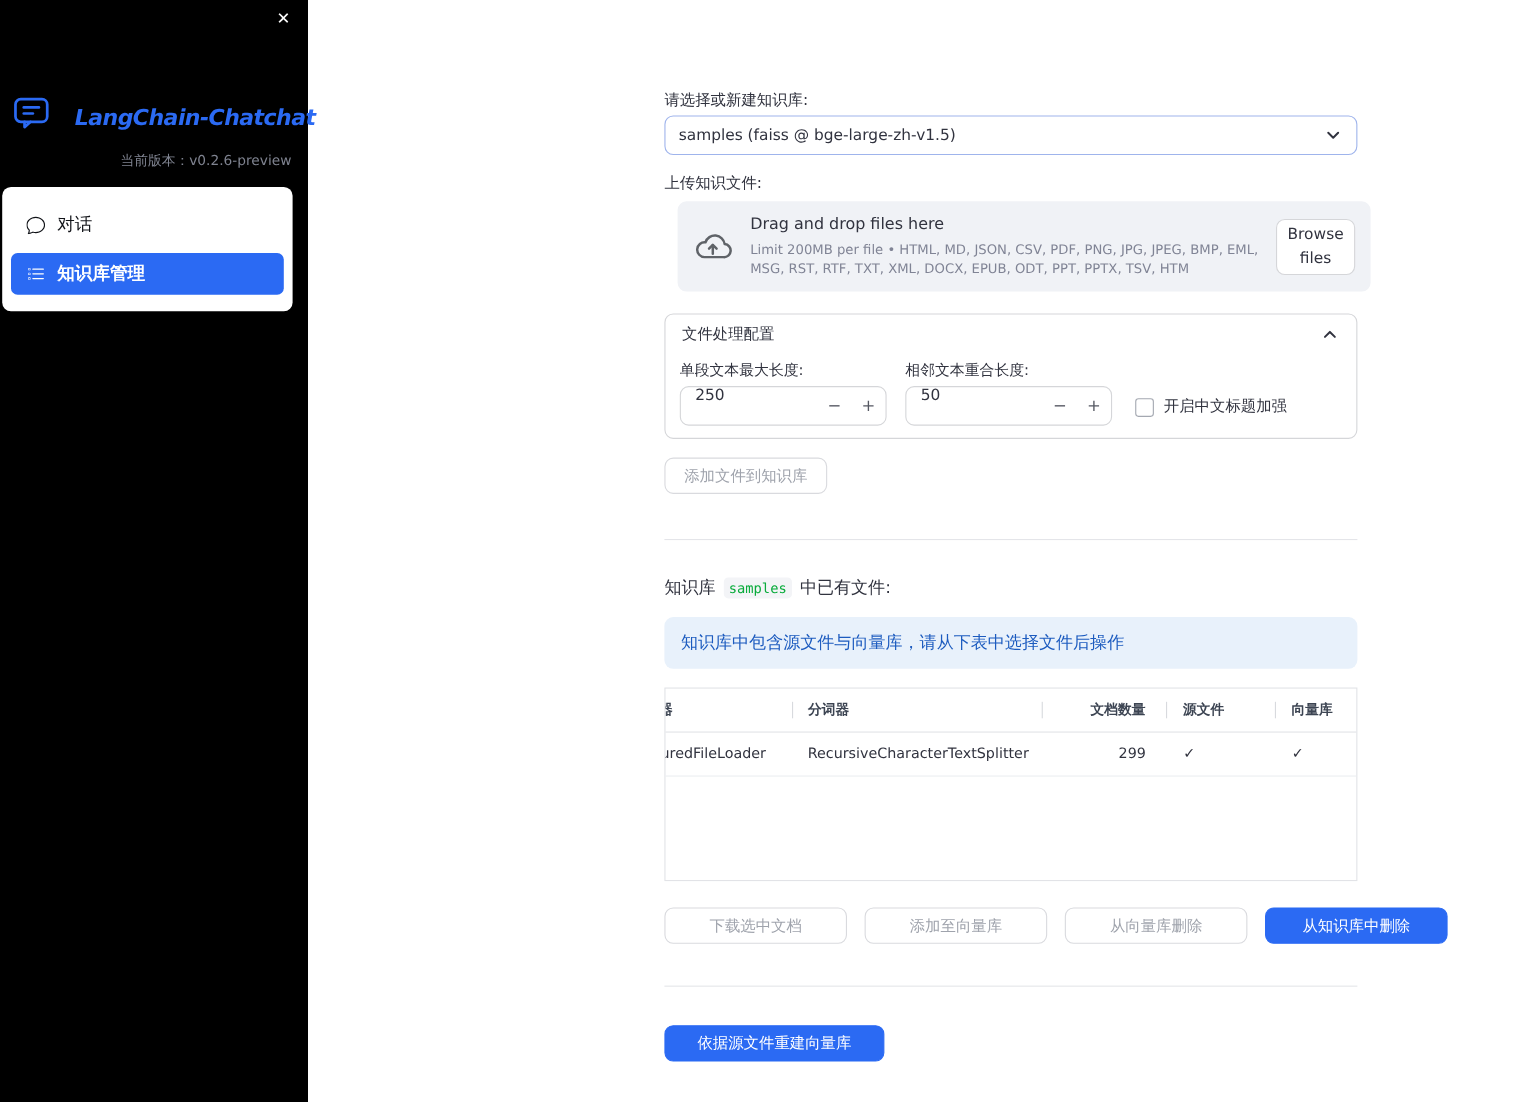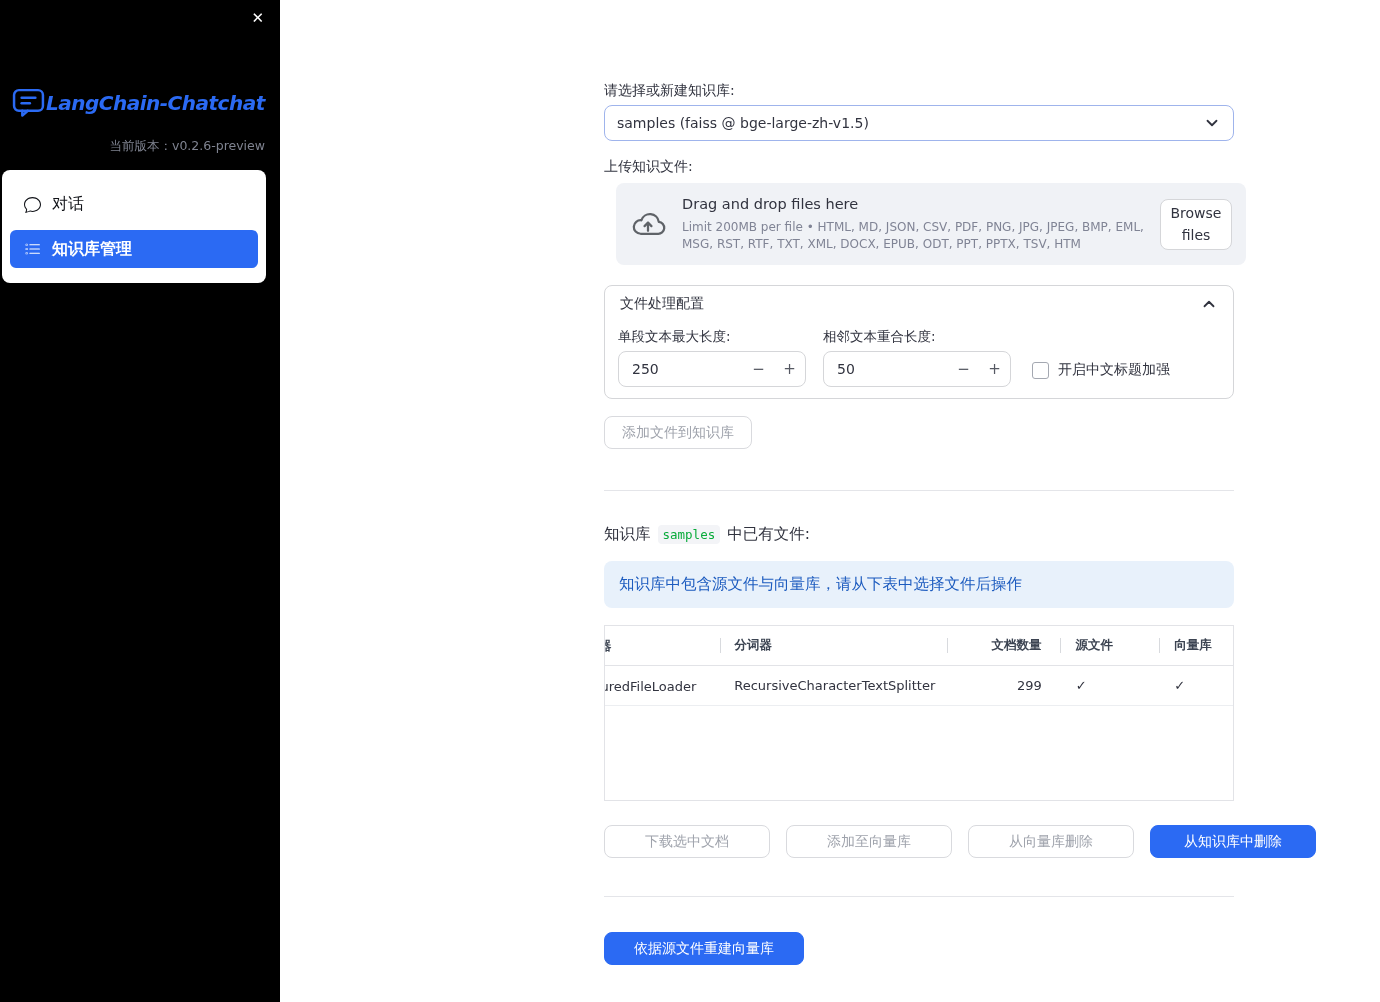--- a/index.html
+++ b/index.html
@@ -10,21 +10,21 @@
   *{box-sizing:border-box;}
   html,body{margin:0;padding:0;}
   body{
     width:1380px;height:1002px;position:relative;overflow:hidden;
     background:#fff;font-family:"DejaVu Sans","Liberation Sans",sans-serif;
     color:var(--text);
   }
   
   .sidebar{position:absolute;left:0;top:0;width:280px;height:1002px;background:var(--sidebar_bg);}
   .close-btn{position:absolute;top:6px;right:12px;background:none;border:none;color:#fff;font-size:15px;line-height:1;cursor:pointer;padding:4px;}
-  .logo{position:absolute;top:86px;left:12px;display:flex;align-items:center;gap:1px;}
+  .logo{position:absolute;top:86px;left:12px;display:flex;align-items:flex-end;gap:23px;}
   .logo-icon{width:33px;height:33px;flex:0 0 auto;}
   .logo-text{color:var(--accent);font-size:20px;font-weight:bold;font-style:italic;white-space:nowrap;letter-spacing:-0.5px;}
   .version{position:absolute;top:138px;right:15px;font-size:12.5px;color:#7f8390;white-space:nowrap;}
   .menu-card{position:absolute;top:170px;left:2px;width:264px;background:#fff;border-radius:8px;padding:15px 8px;}
   .menu-item{display:flex;align-items:center;gap:11px;height:38px;padding:0 14px;border-radius:6px;font-size:16px;color:#111318;cursor:pointer;}
   .menu-item + .menu-item{margin-top:7px;}
   .menu-item.active{background:var(--accent);color:#fff;font-weight:600;}
   .menu-item .mi{width:17px;height:17px;flex:0 0 auto;}
   
   .main{position:absolute;left:604px;top:0;width:630px;height:1002px;}
@@ -34,21 +34,21 @@
   .uploadbox{position:absolute;top:183px;left:12px;width:630px;height:82px;background:var(--upload_bg);border-radius:8px;display:flex;align-items:center;gap:16px;padding:0 14px;}
   .upload-icon{flex:0 0 auto;width:36px;height:36px;}
   .upload-texts{flex:1;min-width:0;}
   .upload-title{font-size:14.5px;color:var(--text);margin-bottom:7px;}
   .upload-limit{font-size:12px;color:var(--muted);line-height:1.35;max-width:478px;}
   .browse-btn{flex:0 0 auto;width:72px;min-height:51px;background:#fff;border:1px solid var(--border);border-radius:8px;font-size:14px;color:var(--text);cursor:pointer;font-family:inherit;line-height:1.6;}
   .expander{position:absolute;top:285px;left:0;width:630px;height:114px;border:1px solid var(--border);border-radius:8px;background:#fff;}
   .expander-header{display:flex;align-items:center;height:36px;padding:0 15px;font-size:14px;color:var(--text);cursor:pointer;}
   .expander-header .chev{margin-left:auto;display:flex;}
   .exp-label{position:absolute;font-size:13.5px;color:var(--text);white-space:nowrap;}
-  .numinput{position:absolute;top:65px;height:36px;width:188px;border:1px solid var(--border);border-radius:8px;background:#fff;display:flex;align-items:center;font-size:14px;overflow:hidden;}
+  .numinput{position:absolute;top:65px;height:36px;width:188px;border:1px solid var(--border);border-radius:8px;background:#fff;display:flex;font-size:14px;overflow:hidden;}
   .numinput .val{flex:1;padding-left:13px;}
   .step-btn{width:31px;height:100%;display:flex;align-items:center;justify-content:center;background:transparent;border:none;color:#565963;font-size:15px;cursor:pointer;font-family:inherit;}
   .checkbox-row{position:absolute;top:75px;left:427px;display:flex;align-items:center;gap:9px;cursor:pointer;}
   .checkbox{width:17px;height:17px;border:1px solid #a4a8b1;border-radius:3px;background:#fff;flex:0 0 auto;}
   .checkbox-label{font-size:14px;color:var(--text);white-space:nowrap;}
   .btn{height:33px;border-radius:8px;font-size:14px;display:flex;align-items:center;justify-content:center;font-family:inherit;cursor:pointer;white-space:nowrap;}
   .btn.secondary{background:#fff;border:1px solid #d9dade;color:var(--text);}
   .btn.disabled{color:#9fa3ac;cursor:default;}
   .btn.primary{background:var(--accent);border:1px solid var(--accent);color:#fff;}
   .add-btn{position:absolute;top:416px;left:0;padding:4px 17px;}

